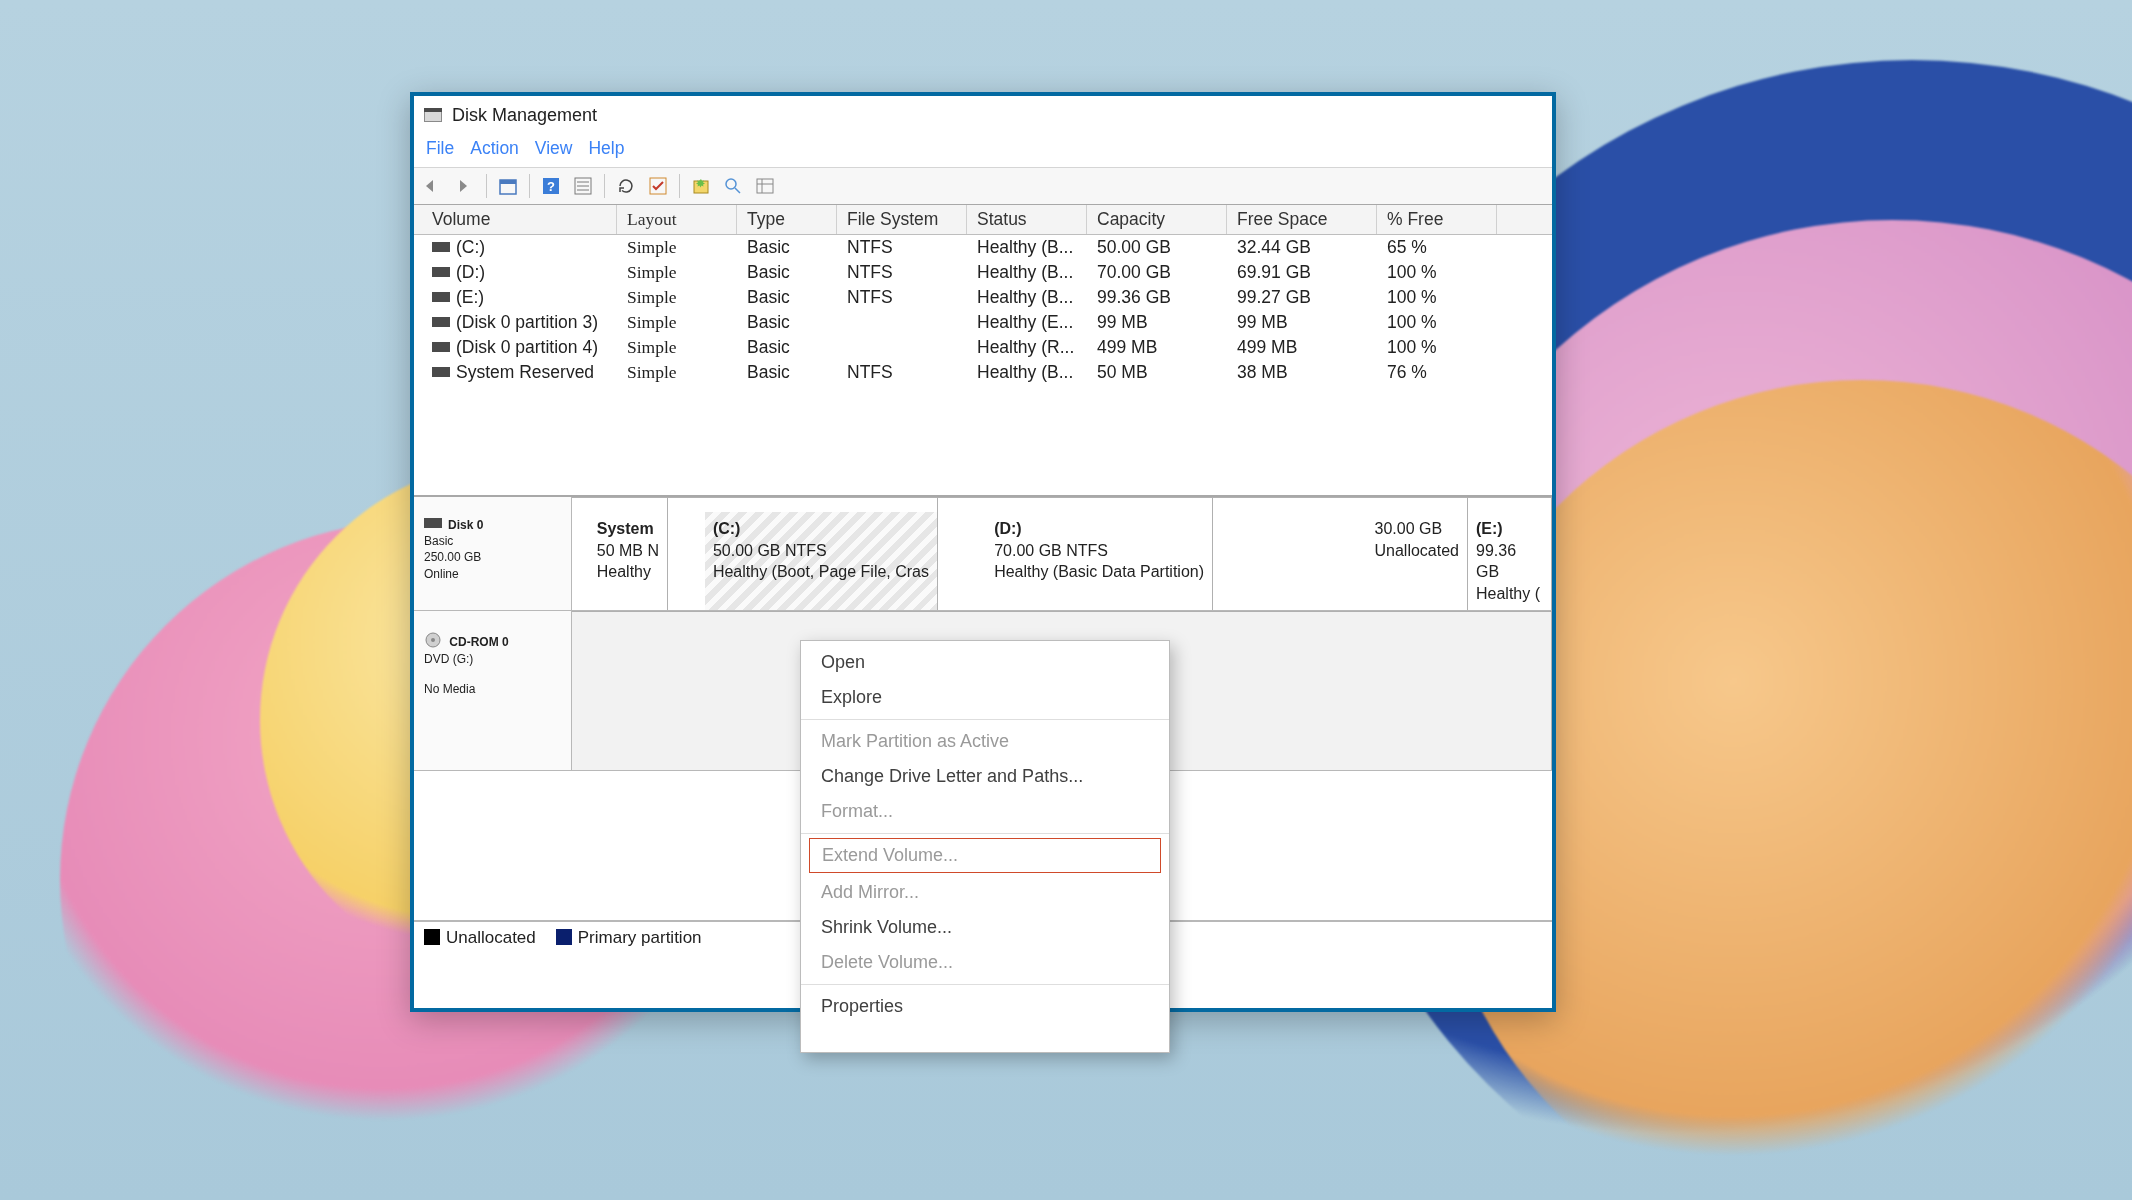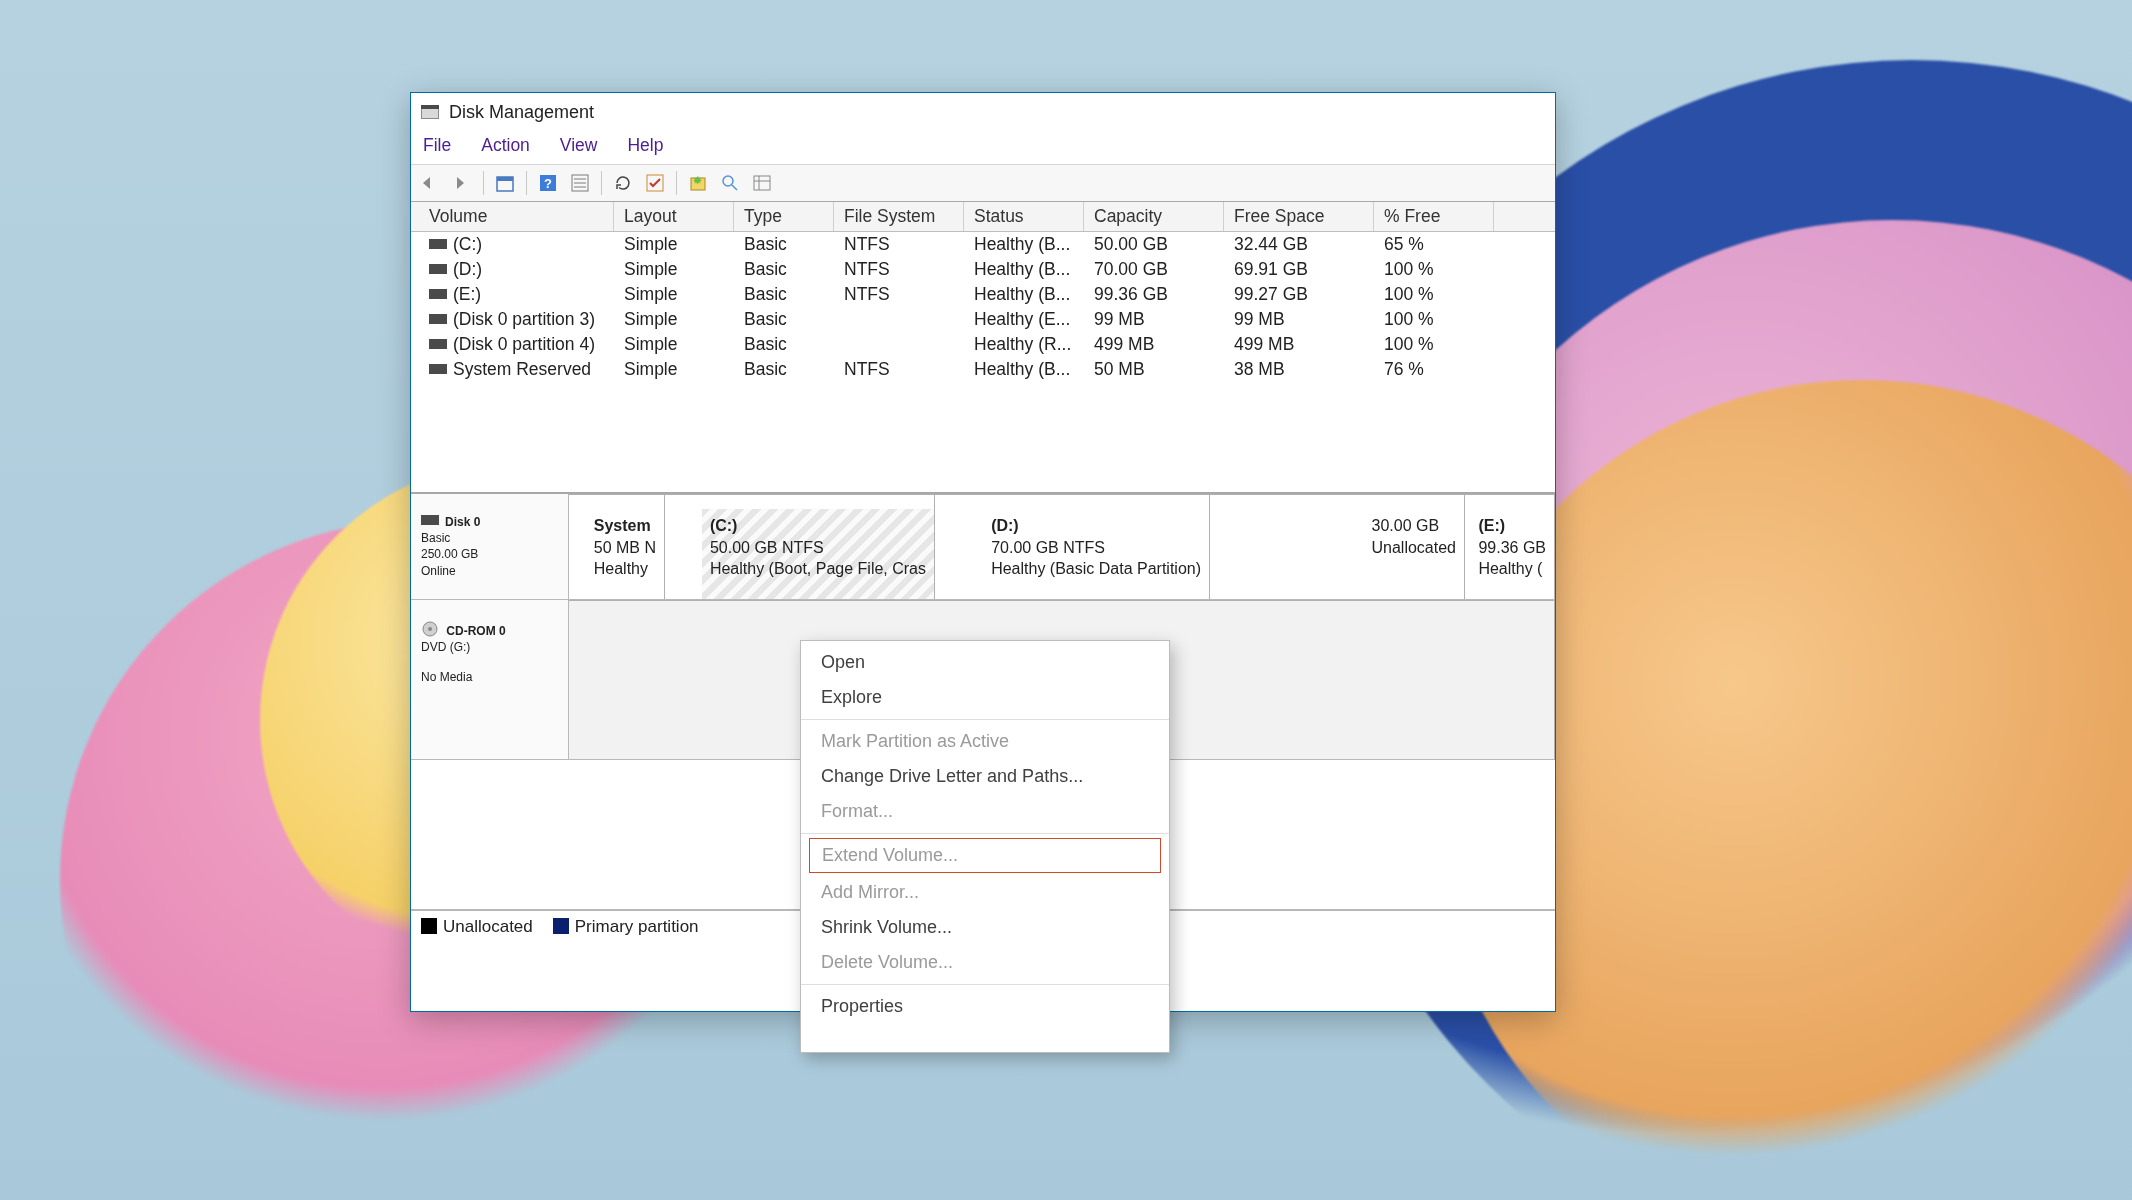--- a/index.html
+++ b/index.html
@@ -15,58 +15,58 @@
   .p2 { width: 1000px; height: 1000px; right: -260px; top: 220px; background: radial-gradient(circle at 35% 35%, #eeb7d7 0%, #d994c8 55%, rgba(217,148,200,0) 60%); }
   .p3 { width: 860px; height: 860px; right: -160px; top: 380px; background: radial-gradient(circle at 35% 35%, #f7c88b 0%, #e8a55e 55%, rgba(232,165,94,0) 60%); }
   .p4 { width: 720px; height: 720px; left: 60px; top: 520px; background: radial-gradient(circle at 45% 30%, #f3a7c6 0%, #e78cb8 55%, rgba(231,140,184,0) 60%); }
   .p5 { width: 520px; height: 520px; left: 260px; top: 460px; background: radial-gradient(circle at 40% 35%, #fbe7a4 0%, #f6d168 60%, rgba(246,209,104,0) 65%); }
 
   .window {
     position: absolute;
     left: 410px; top: 92px;
     width: 1146px; height: 920px;
     background: #fff;
-    border: 1px solid #0369a1;
+    border: 4px solid #0369a1;
     box-shadow: 0 8px 30px rgba(0,0,0,0.25);
     display: flex; flex-direction: column;
     overflow: hidden;
   }
   .titlebar {
     display: flex; align-items: center;
     padding: 8px 10px; height: 38px;
     font-size: 18px; color: #222;
   }
   .titlebar .app-icon { width: 18px; height: 14px; margin-right: 10px; display: inline-block; position: relative; }
   .app-icon::before { content:""; position:absolute; inset:0; background:#d9d9d9; border:1px solid #8a8a8a; }
   .app-icon::after { content:""; position:absolute; left:0; top:0; width:100%; height:4px; background:#4a4a4a; }
 
   .menubar {
-    display: flex; gap: 30px;
+    display: flex; gap: 16px;
     padding: 4px 12px 8px 12px;
-    font-size: 17.5px; color: #4c1d95;
+    font-size: 17.5px; color: #3b82f6;
   }
   .menubar span { cursor: default; }
 
   .toolbar {
     display: flex; align-items: center;
     border-top: 1px solid #d5d5d5;
     border-bottom: 1px solid #a8a8a8;
     padding: 4px 8px; height: 38px;
     gap: 10px; background: #f7f7f7;
   }
   .tool { width: 22px; height: 22px; display:flex; align-items:center; justify-content:center; color:#666; }
   .sep { width:1px; height:24px; background:#c8c8c8; }
 
   
   .vol-table { border-bottom: 1px solid #a8a8a8; }
   .vol-head, .vol-row { display:flex; font-size: 17.5px; padding-left: 8px; }
   .vol-head { background: #f4f4f4; border-bottom: 1px solid #bebebe; }
   .vol-head .cell { border-right: 1px solid #d0d0d0; padding: 4px 10px; color:#333; }
   .vol-row .cell { padding: 2px 10px; color:#222; white-space:nowrap; overflow:hidden; text-overflow:clip; }
-  .c-vol{width:195px;} .c-lay{width:120px;} .c-typ{width:100px;} .c-fs{width:130px;} .c-st{width:120px;} .c-cap{width:140px;} .c-fr{width:150px;} .c-pf{width:120px;}
+  .c-vol{width:195px;} .c-lay{width:120px;font-family:Liberation Serif, serif;} .c-typ{width:100px;} .c-fs{width:130px;} .c-st{width:120px;} .c-cap{width:140px;} .c-fr{width:150px;} .c-pf{width:120px;}
   .vol-body { background:#fff; height: 260px; overflow:hidden; }
   .drv { display:inline-block; width:18px; height:10px; background:#4a4a4a; margin-right:6px; position:relative; top:-1px;}
 
   
   .graphical { border-top: 1px solid #a8a8a8; background:#fff; }
   .disk-row { display:flex; border-bottom:1px solid #b8b8b8; }
   .disk-info {
     width: 158px; padding: 20px 10px; border-right:1px solid #b8b8b8;
     background:#fafafa; font-size:12px; color:#222; line-height:1.35;
   }

